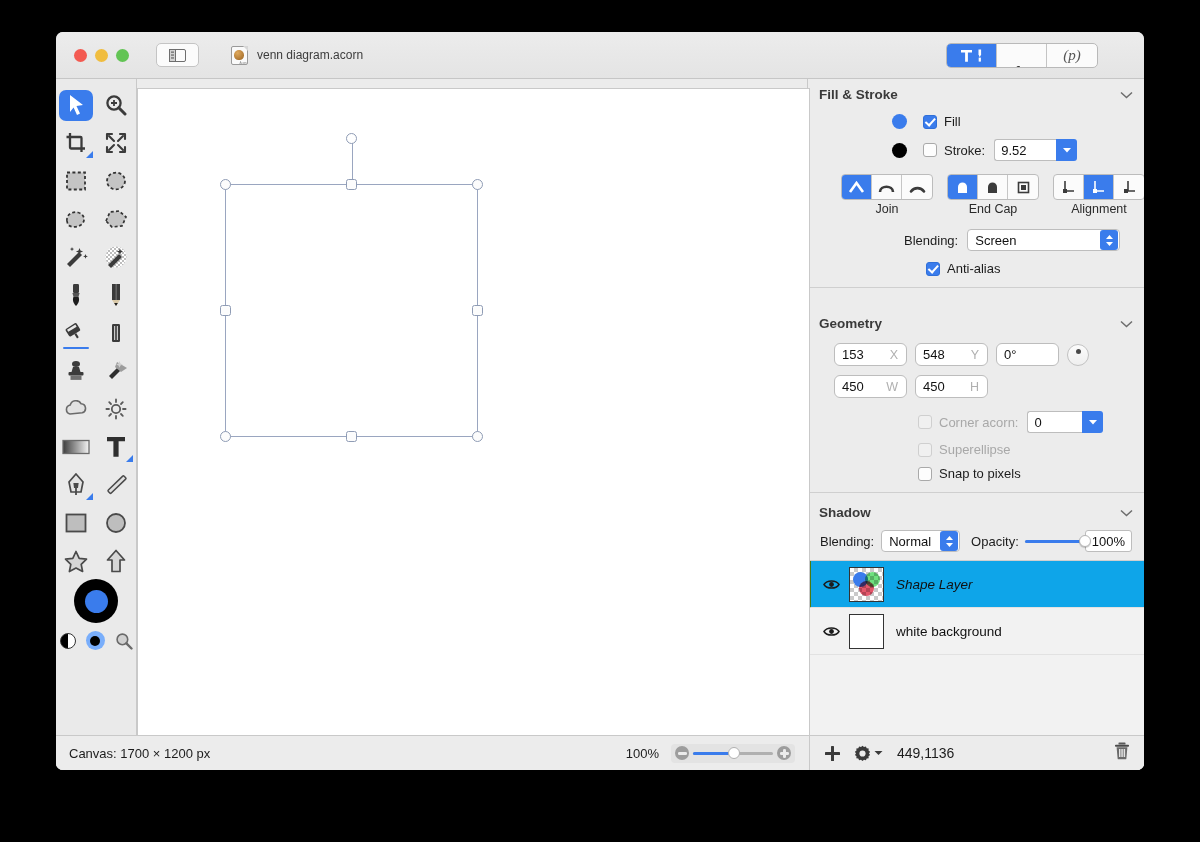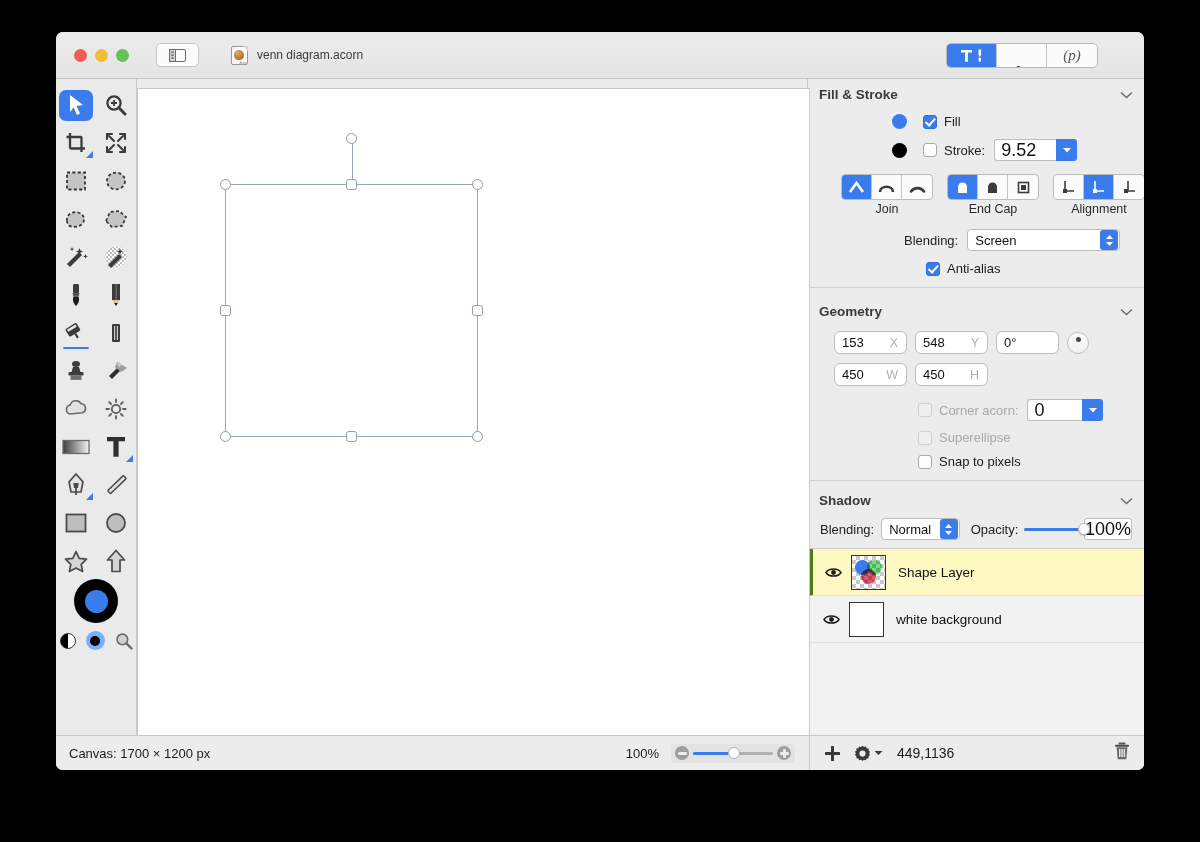--- a/index.html
+++ b/index.html
@@ -204,21 +204,21 @@
   .cbx.on:after {
     content: ""; width: 4px; height: 8px;
     border: solid #fff; border-width: 0 2px 2px 0;
     transform: rotate(42deg) translate(-0.5px,-1px);
   }
   .cbx.dis { border-color: #cfcfcf; background: #f0f0f0; }
   .lbl { font-size: 13px; color: #1c1c1c; margin-left: 7px; }
   .lbl.dis { color: #a8a8a8; }
   .nf {
     background: #fff; border: 1px solid #bdbdbd; border-radius: 3px;
-    height: 22px; font-size: 18px; color: #111;
+    height: 22px; font-size: 13px; color: #111;
     display: flex; align-items: center; padding: 0 6px;
   }
   .stepbtn {
     width: 21px; height: 22px; background: #3a7cec;
     border-radius: 0 3px 3px 0;
     display: flex; align-items: center; justify-content: center;
     color: #fff; font-size: 8px;
   }
   .seg {
     display: flex; border: 1px solid #bcbcbc; border-radius: 4px;
@@ -267,21 +267,21 @@
   .sknob  {
     position: absolute; width: 12px; height: 12px; border-radius: 50%;
     background: #fff; border: 1px solid #b4b4b4; box-shadow: 0 1px 1px rgba(0,0,0,.2);
   }
   
   .layers { flex: 1; background: #f2f2f2; }
   .layer {
     height: 47px; display: flex; align-items: center;
     padding-left: 14px; border-bottom: 1px solid #e2e2e2;
   }
-  .layer.sel { background: #fef9c3; border-left: 5px solid #4d7c0f; padding-left: 11px; }
+  .layer.sel { background: #0ea5e9; border-left: 3px solid #4d7c0f; padding-left: 11px; font-style: italic; }
   .eye { width: 18px; margin-right: 9px; display: flex; justify-content: center; }
   .thumb { width: 35px; height: 35px; border: 1px solid #333; background: #fff; }
   .thumb.checker {
     background-image:
       linear-gradient(45deg, #c9c9c9 25%, transparent 25%, transparent 75%, #c9c9c9 75%),
       linear-gradient(45deg, #c9c9c9 25%, transparent 25%, transparent 75%, #c9c9c9 75%);
     background-size: 8px 8px;
     background-position: 0 0, 4px 4px;
     background-color: #fff;
     position: relative; overflow: hidden;
@@ -710,21 +710,21 @@
           </div>
         </div>
 
         <div class="row" style="margin-top:6px; padding-left:118px;align-items:flex-end;">
           <div class="cbx on"></div>
           <span class="lbl">Anti-alias</span>
         </div>
       </div>
 
       <div class="sect">
-        <div class="sect-head" style="margin-top:8px;gap:12px;">
+        <div class="sect-head" style="margin-top:20px;gap:12px;">
           <span>Geometry</span>
           <span class="chev">
             <svg width="13" height="8" viewBox="0 0 13 8">
                 <path d="M1 1.5 L6.5 6.5 L12 1.5" fill="none" stroke="#6d6d6d" stroke-width="1.5"></path>
               </svg>
           </span>
         </div>
 
         <div class="row" style="gap:8px; padding-left:26px; margin-top:2px;">
           <div class="geo-field" style="width:73px;">

